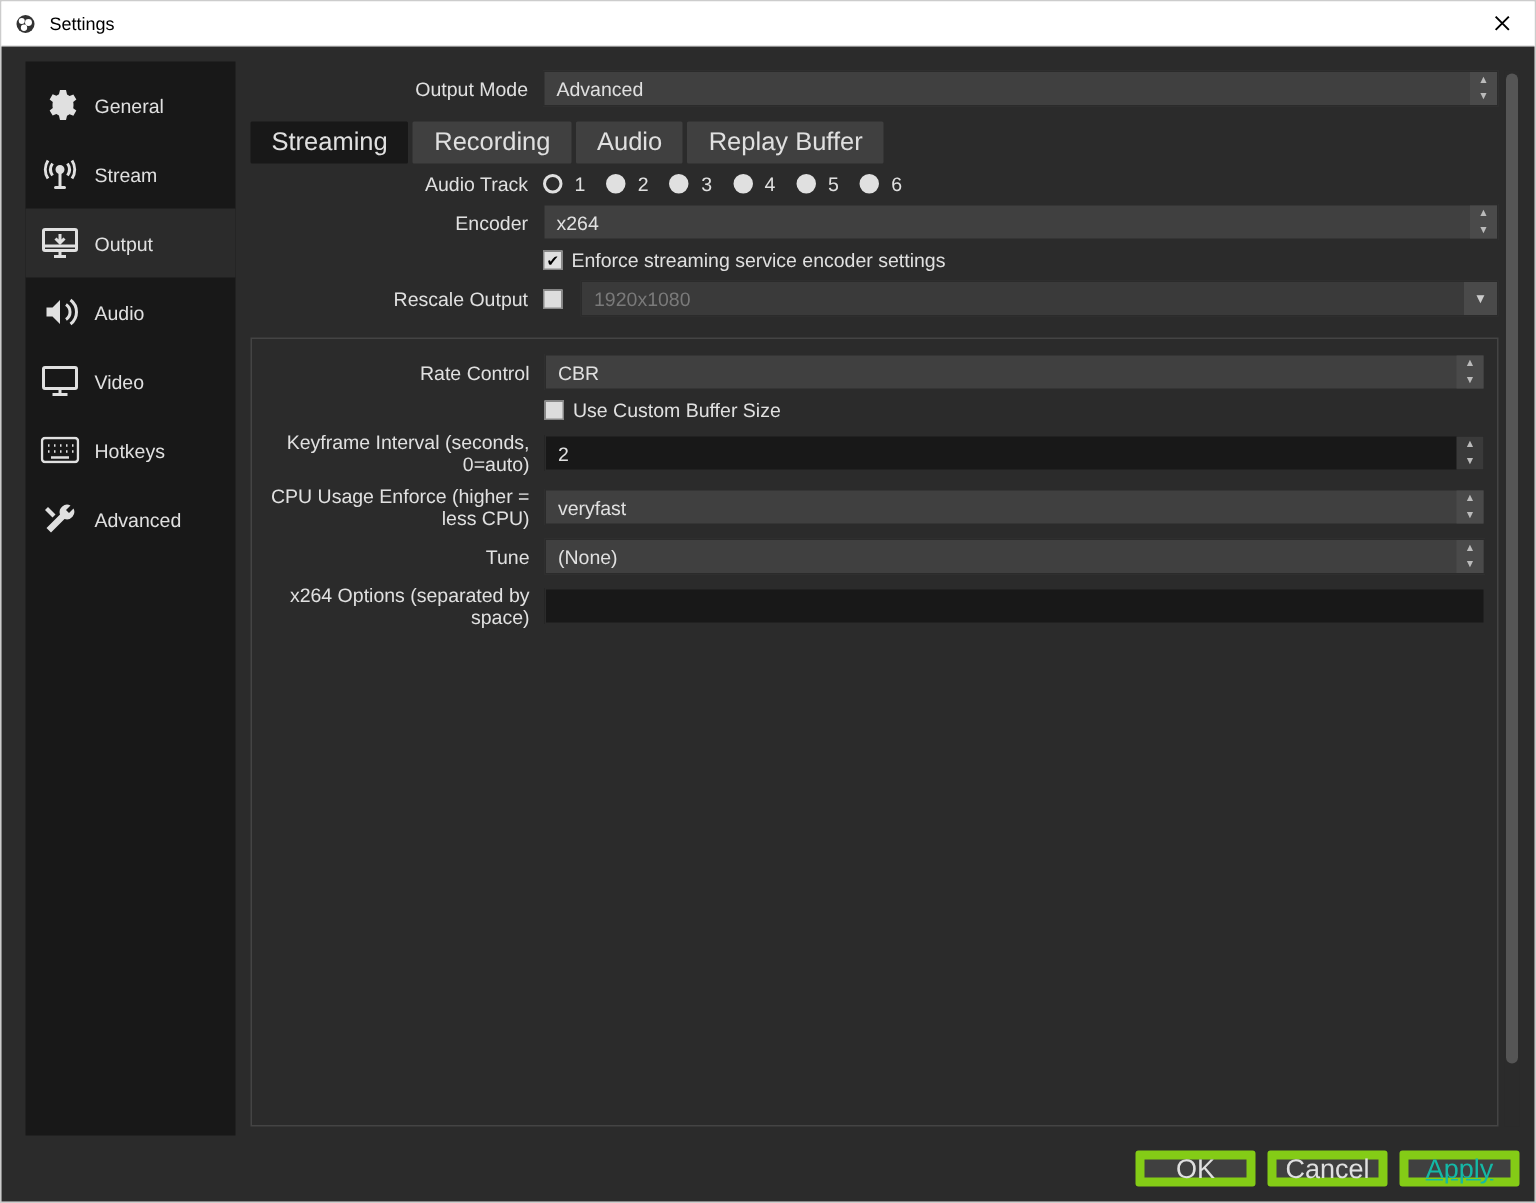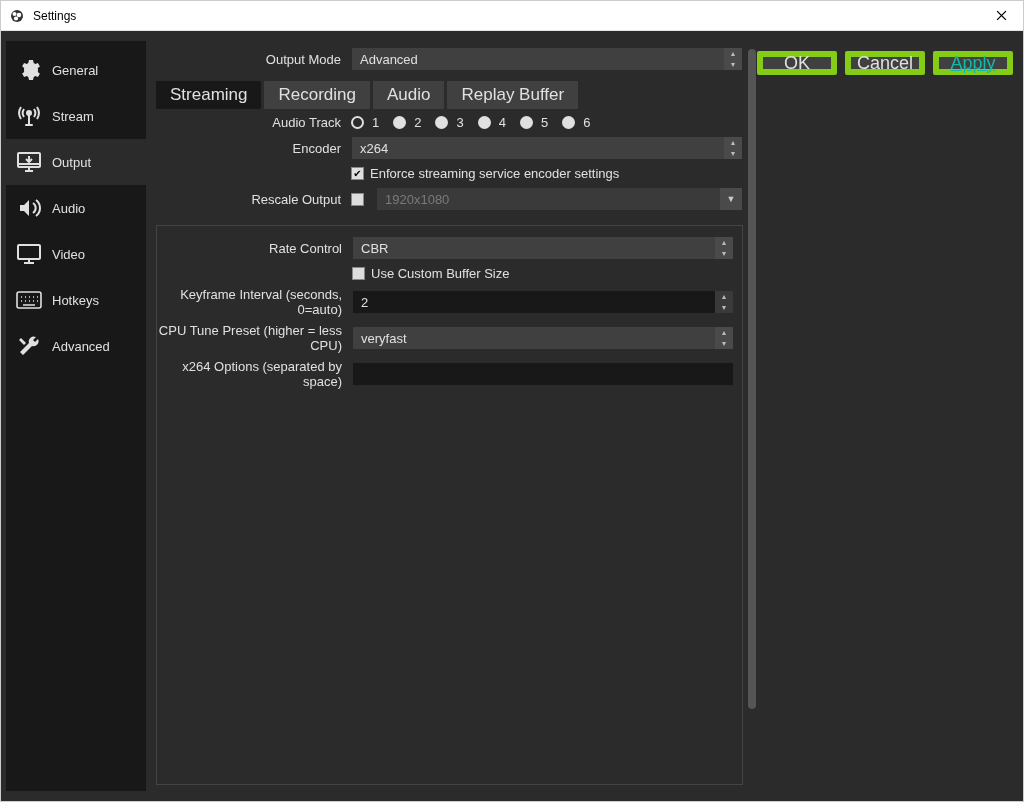--- a/index.html
+++ b/index.html
@@ -2,21 +2,21 @@
 <html><head>
 <meta charset="utf-8">
 <style>
   * { box-sizing: border-box; margin: 0; padding: 0; font-family: "Segoe UI", Tahoma, sans-serif; }
   body { background: #fff; width: 1024px; height: 802px; overflow: hidden; }
   .window { width: 1024px; height: 802px; background: #fff; border: 1px solid #ccc; box-shadow: 0 2px 10px rgba(0,0,0,0.3); display: flex; flex-direction: column; }
   .titlebar { height: 30px; background: #fff; display: flex; align-items: center; padding: 0 8px; border-bottom: 1px solid #e5e5e5;}
   .titlebar .app-icon { width: 16px; height: 16px; margin-right:8px; display:flex; align-items:center; justify-content:center;}
   .titlebar .title { font-size: 12px; color: #000; flex:1;}
   .titlebar .close { font-size: 14px; color:#000; padding: 0 8px; cursor:pointer;}
-  .body { flex:1; background: #2b2b2b; display:flex; flex-direction: row; padding: 10px 10px 10px 5px; color: #e0e0e0; font-size: 13px;}
+  .body { flex:1; background: #2b2b2b; display:flex; flex-direction: column; padding: 10px 10px 10px 16px; color: #e0e0e0; font-size: 13px;}
   .main-row { flex:1; display:flex; min-height:0;}
   .sidebar { width: 140px; background: #181818; display:flex; flex-direction: column; padding-top: 6px;}
   .side-item { display:flex; align-items:center; height: 46px; padding-left: 10px; gap:10px; color:#e0e0e0; cursor:pointer;}
   .side-item .ic { width: 26px; height:26px; display:flex; align-items:center; justify-content:center;}
   .side-item.active { background:#2b2b2b; }
   .content { flex:1; display:flex; padding: 6px 0 6px 10px; min-width:0;}
   .content-inner { flex:1; display:flex; flex-direction:column; min-width:0;}
   .row { display:flex; align-items:center; margin-bottom: 6px;}
   .label-col { width: 195px; text-align:right; padding-right: 10px; font-size:13px; color:#e0e0e0;}
   .field-col { flex:1; display:flex; align-items:center; min-width:0;}
@@ -252,33 +252,45 @@
                   <span>2</span>
                   <div class="spin" style="background:#3a3a3a">
                       <div>▲</div>
                       <div>▼</div>
                     </div>
                 </div>
               </div>
             </div>
 
             <div class="row">
-              <div class="label-col">CPU Tune Preset (higher = less CPU)</div>
+              <div class="label-col">CPU Usage Enforce (higher = less CPU)</div>
               <div class="field-col">
                 <div class="select">
                   <span>veryfast</span>
                   <div class="spin">
                       <div>▲</div>
                       <div>▼</div>
                     </div>
                 </div>
               </div>
             </div>
 
 
+            <div class="row">
+              <div class="label-col">Tune</div>
+              <div class="field-col">
+                <div class="select">
+                  <span>(None)</span>
+                  <div class="spin">
+                      <div>▲</div>
+                      <div>▼</div>
+                    </div>
+                </div>
+              </div>
+            </div>
 
             <div class="row">
               <div class="label-col">x264 Options (separated by space)</div>
               <div class="field-col">
                 <div class="input">
                   <span></span>
                 </div>
               </div>
             </div>
 

